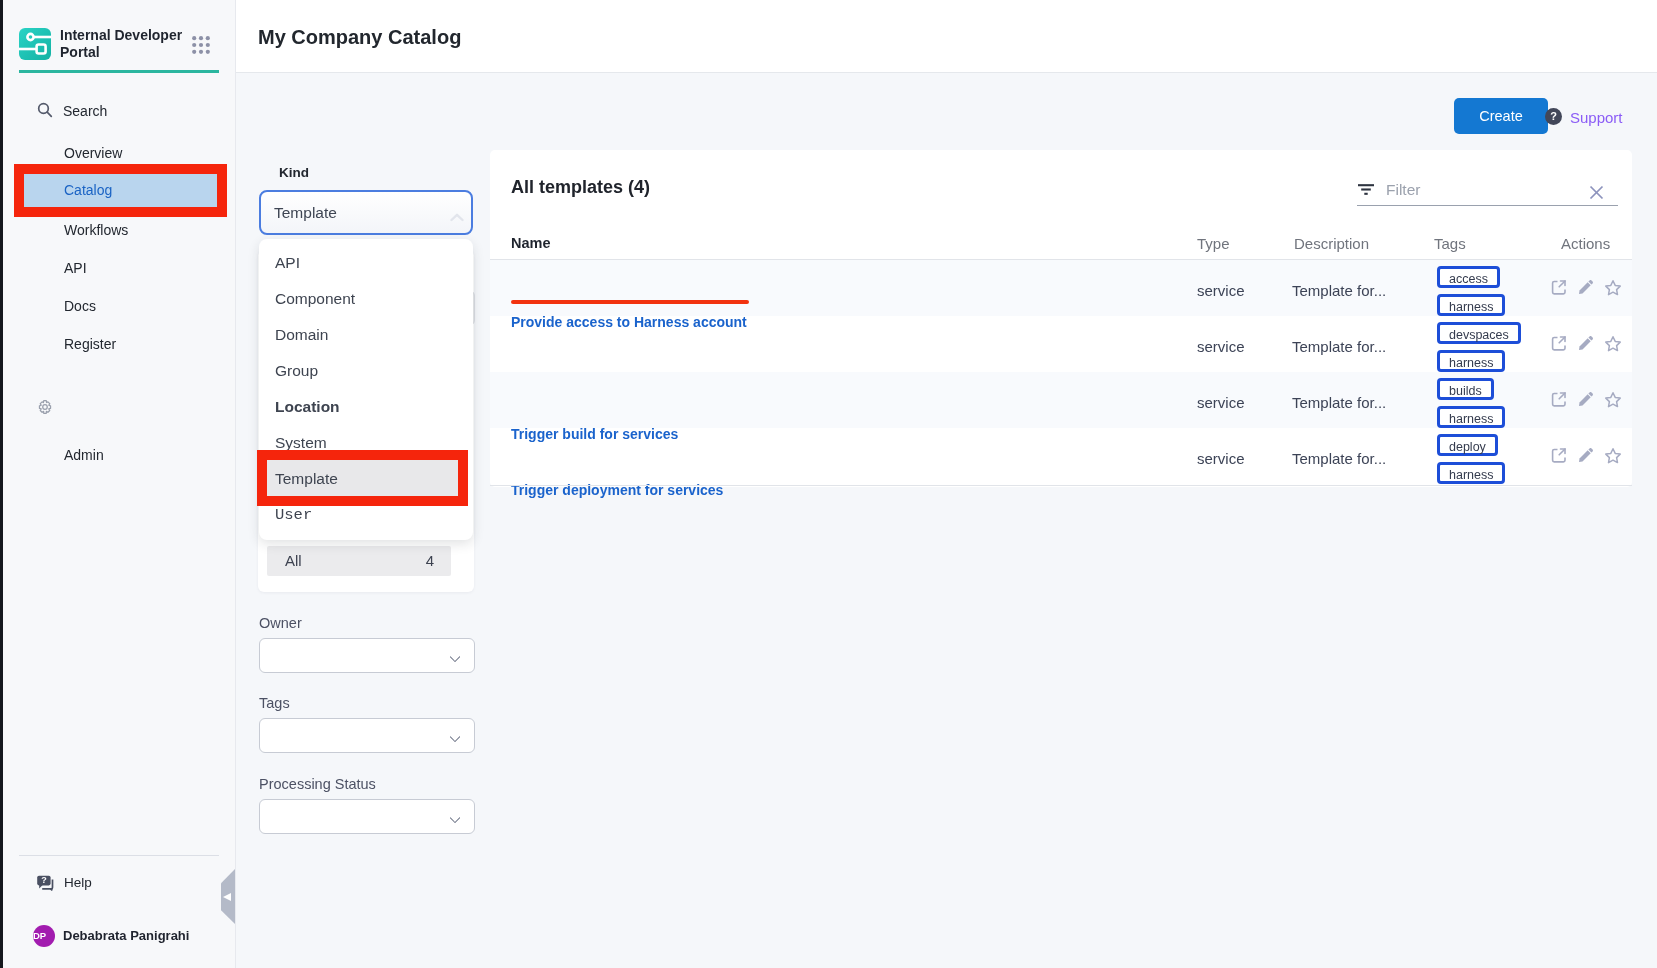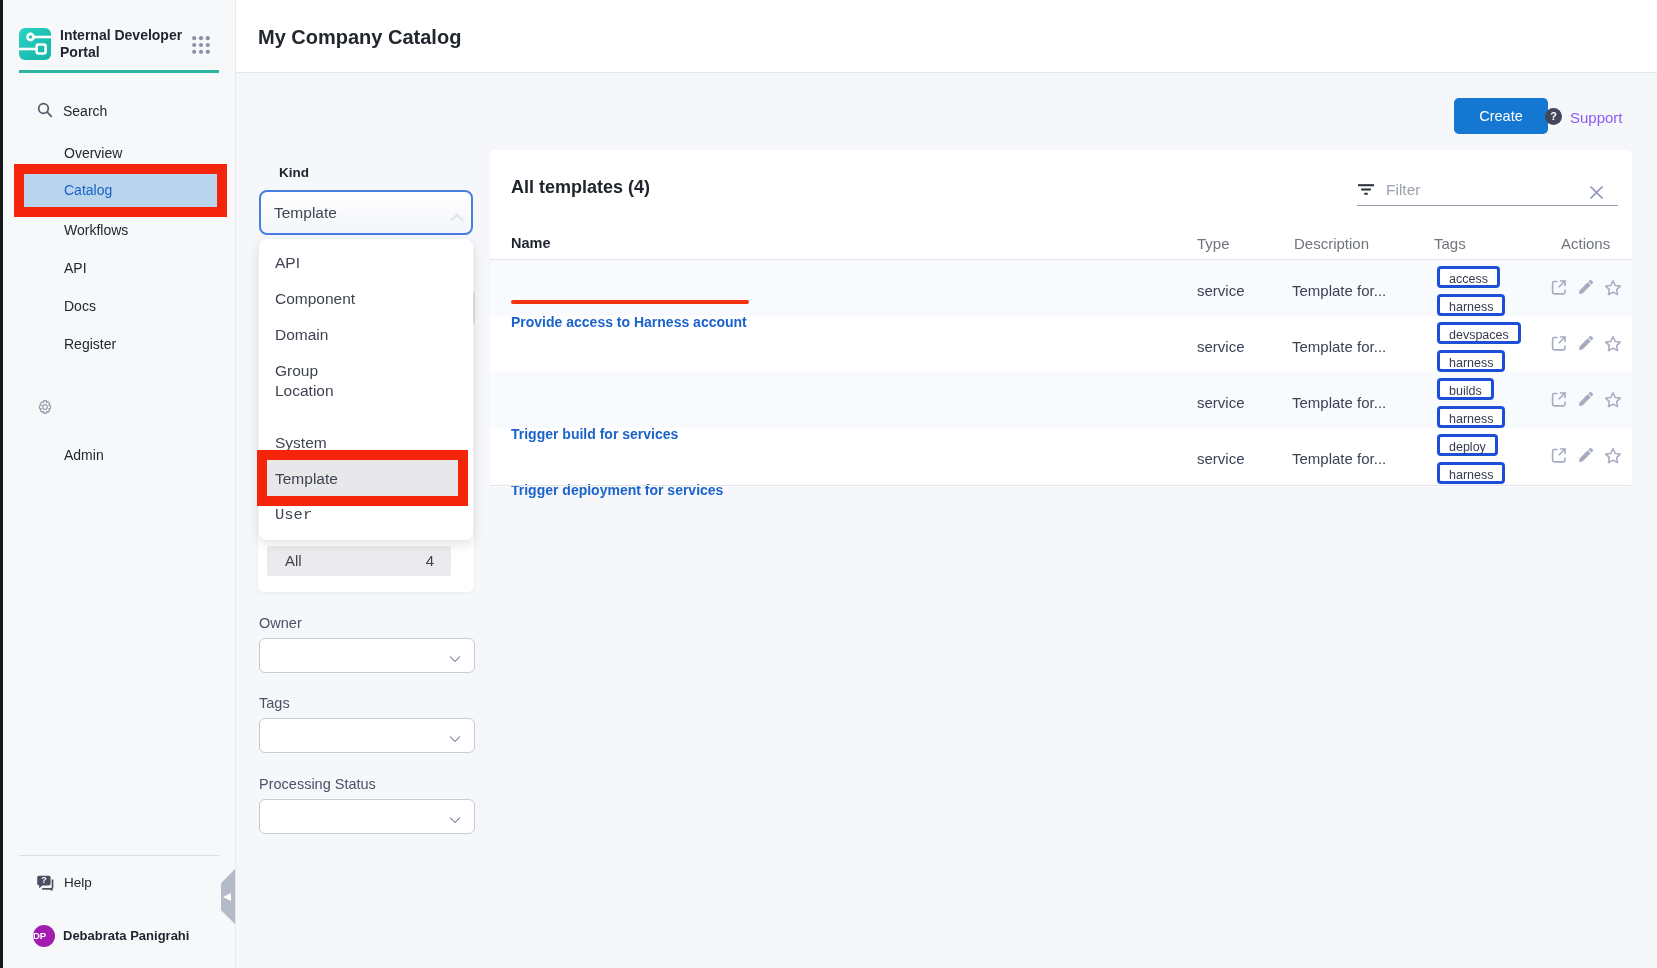--- a/index.html
+++ b/index.html
@@ -251,21 +251,21 @@
   <div id="allrow" class="abs"><span style="padding-left:18px;">All</span><span style="float:right; padding-right:17px;">4</span></div>
   <div id="kindselect" class="abs">Template</div>
   <div id="kindchev" class="abs" style="left:450px; top:208px; z-index:11;"><svg width="14" height="9" viewBox="0 0 14 9">
     <polyline points="1.5,7 7,1.8 12.5,7" fill="none" stroke="#e2e5ec" stroke-width="2.4" stroke-linecap="round" stroke-linejoin="round"></polyline>
   </svg></div>
   <div id="dropdown" class="abs">
     <div class="opt" style="top:15px;">API</div>
     <div class="opt" style="top:51px;">Component</div>
     <div class="opt" style="top:87px;">Domain</div>
     <div class="opt" style="top:123px;">Group</div>
-    <div class="opt" style="top:143px;">Location</div>
+    <div class="opt" style="top:159px;font-weight:bold;">Location</div>
     <div class="opt" style="top:195px;">System</div>
     <div id="tpl-hl"></div>
     <div class="opt" style="top:231px; z-index:13;">Template</div>
     <div class="opt" style="top:267px;font-family:Liberation Mono, monospace;">User</div>
   </div>
   <div id="tpl-red" class="abs"></div>
 
   <div class="abs flabel" style="left:259px; top:615px;">Owner</div>
   <div class="abs fselect" style="left:259px; top:638px;">
     <span class="chevdown"></span>

